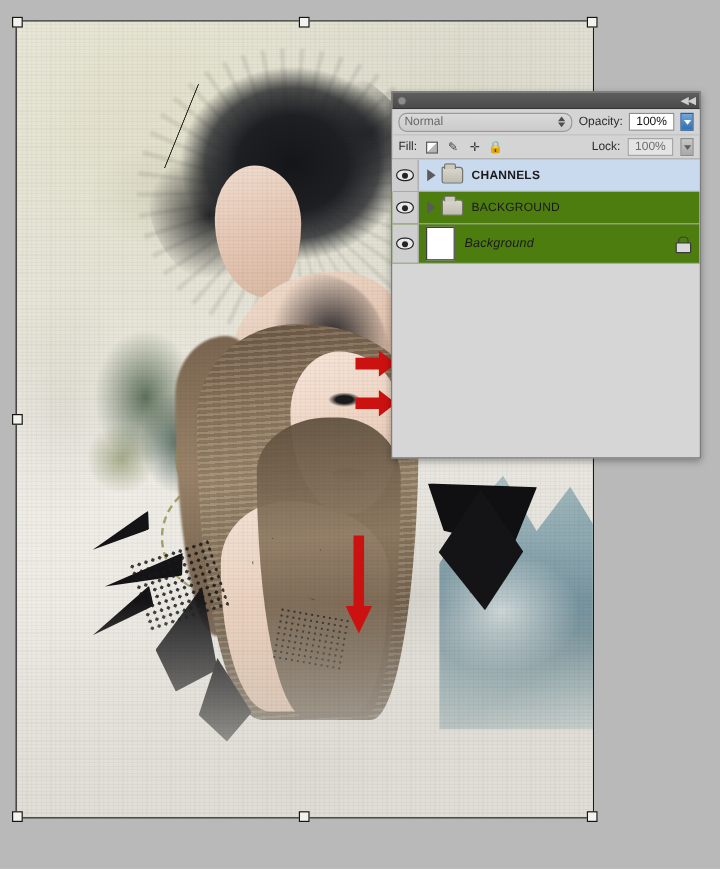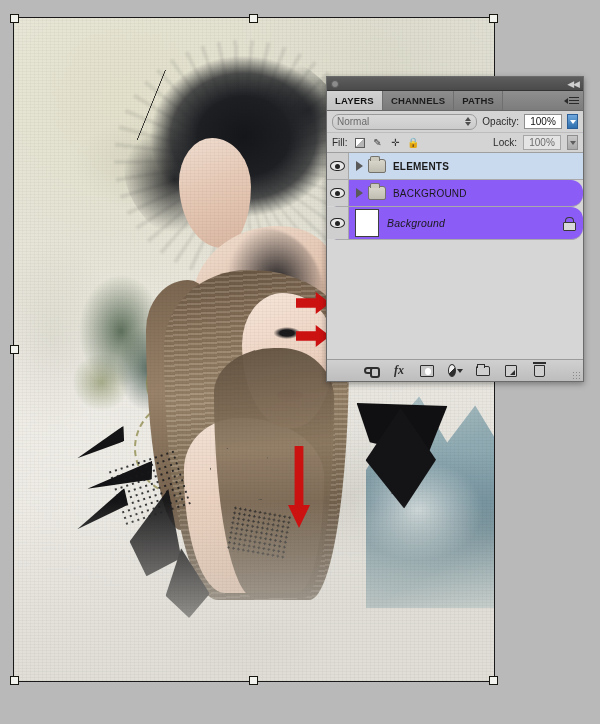--- a/index.html
+++ b/index.html
@@ -318,21 +318,21 @@
   .lock-icon { width:12px;height:12px; display:flex;align-items:center;justify-content:center; color:#3b3b3b; font-size:10px; }
   .lock-chk { width:10px;height:10px;border:1px solid #5d5d5d;
     background:linear-gradient(135deg,#fff 0 50%,#b5b5b5 50% 100%); }
 
   .layers-list { flex:1 1 auto; background:#d6d6d6; overflow:hidden; }
   .layer-row {
     display:flex; align-items:center; height:27px;
     border-bottom:1px solid #a9a9a9; background:#c9d9ee;
     position:relative;
   }
-  .layer-row.plain { background:#8b5cf6;border-radius:12px; }
+  .layer-row.plain { background:#4d7c0f; }
   .eye-cell {
     width:22px; height:100%; flex:0 0 22px;
     display:flex; align-items:center; justify-content:center;
     border-right:1px solid #a9a9a9; background:#cfcfcf;
   }
   .eye {
     width:15px; height:10px; border:1px solid #242424; border-radius:50%/58%;
     display:flex; align-items:center; justify-content:center; background:#e8e8e8;
   }
   .eye b { width:5px;height:5px;border-radius:50%;background:#242424; display:block; }
@@ -480,29 +480,20 @@
   <div class="arrow-down" style="left:288px; top:446px;"></div>
 </div>
 
 <div id="layers-panel">
 
   <div class="titlebar">
     <div class="tb-dot"></div>
     <div class="tb-collapse">◀◀</div>
   </div>
 
-  <div class="tabs">
-    <div class="tab active">LAYERS</div>
-    <div class="tab">CHANNELS</div>
-    <div class="tab">PATHS</div>
-    <div class="panel-menu">
-      <div class="pm-tri"></div>
-        <div class="pm-lines"></div>
-    </div>
-  </div>
 
   <div class="blend-row">
     <div class="blend-select">
       <span>Normal</span>
       <span class="spin">
           <i class="up"></i>
           <i class="dn"></i>
         </span>
     </div>
     <span class="lbl">Opacity:</span>
@@ -532,21 +523,21 @@
 
 
     <div class="layer-row">
       <div class="eye-cell">
         <span class="eye">
             <b></b>
           </span>
       </div>
       <span class="disclosure"></span>
       <span class="folder"></span>
-      <span class="layer-name">ELEMENTS</span>
+      <span class="layer-name">CHANNELS</span>
     </div>
 
 
 
     <div class="layer-row plain">
       <div class="eye-cell">
         <span class="eye">
             <b></b>
           </span>
       </div>
@@ -560,36 +551,13 @@
         <span class="eye">
             <b></b>
           </span>
       </div>
       <span class="thumb-bg"></span>
       <span class="layer-name italic">Background</span>
       <span class="lock-small"></span>
     </div>
   </div>
 
-  <div class="panel-footer">
-    <span class="fi fi-link">
-        <span></span>
-      </span>
-    <span class="fi fi-fx">fx</span>
-    <span class="fi fi-mask">
-        <span></span>
-      </span>
-    <span class="fi fi-adj">
-        <span></span>
-        <b></b>
-      </span>
-    <span class="fi fi-folder">
-        <span></span>
-      </span>
-    <span class="fi fi-new">
-        <span></span>
-      </span>
-    <span class="fi fi-trash">
-        <span></span>
-      </span>
-    <span class="grip"></span>
-  </div>
 </div>
 
 </body></html>

